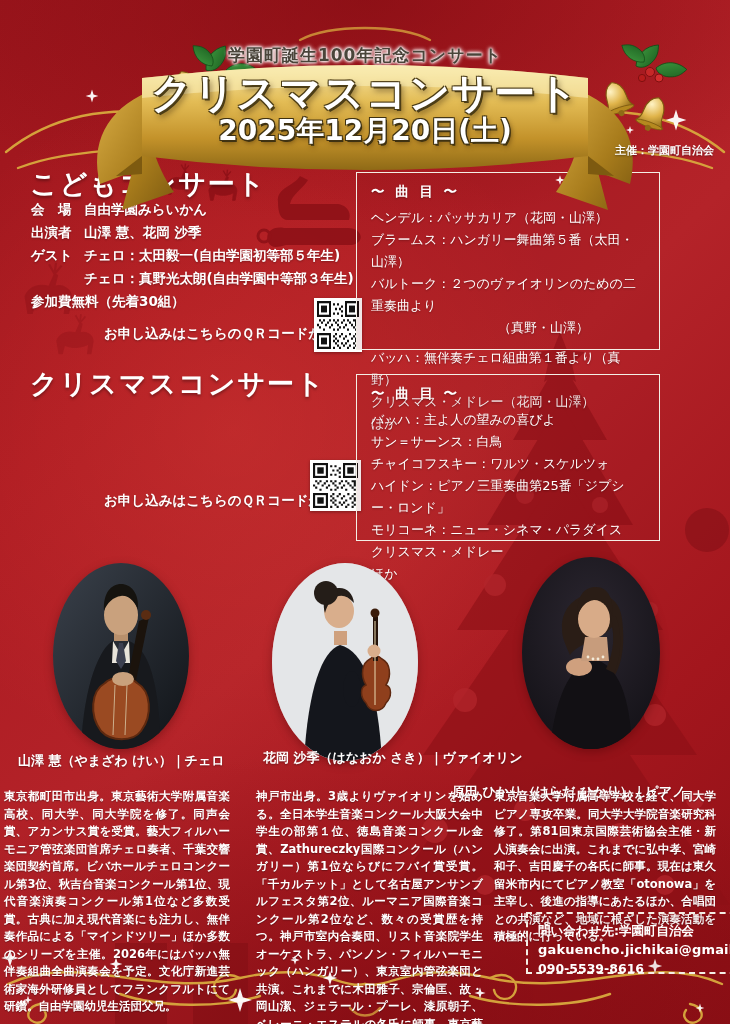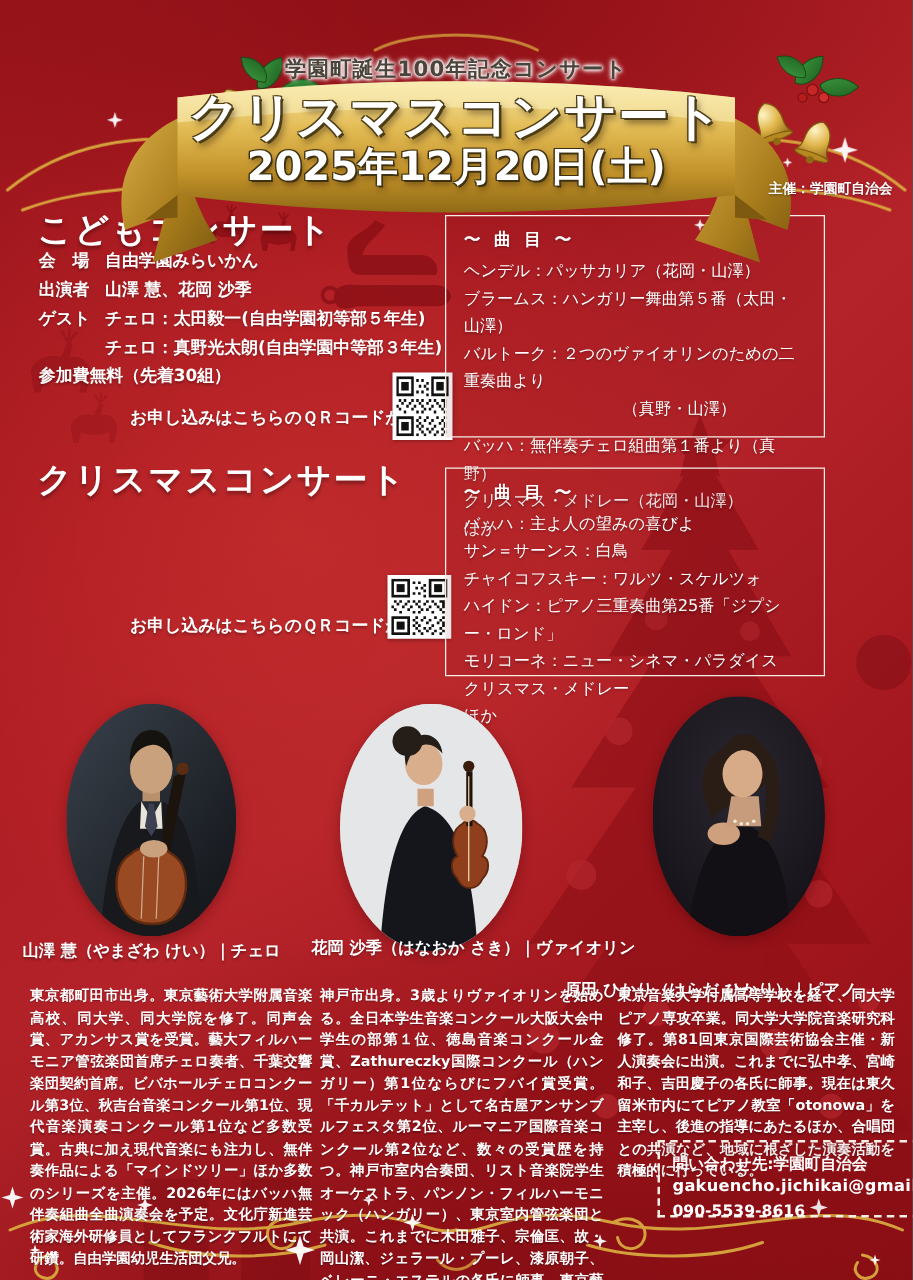--- a/index.html
+++ b/index.html
@@ -23,21 +23,21 @@
     z-index:6;
   }
   .main-title{
     top:66px;left:0;width:730px;text-align:center;
     font-size:41px;font-weight:bold;letter-spacing:1px;color:#fff;
     text-shadow:2px 2px 0 #4c3d16,-1px -1px 0 #4c3d16,1px -1px 0 #4c3d16,-1px 1px 0 #4c3d16,3px 4px 6px rgba(40,20,0,.55);
     z-index:6;
   }
   .date-line{
     top:112px;left:0;width:730px;text-align:center;
-    font-size:32px;font-weight:bold;color:#fff;
+    font-size:28px;font-weight:bold;color:#fff;
     text-shadow:1.5px 1.5px 0 #3f3212,-1px -1px 0 #3f3212,1px -1px 0 #3f3212,-1px 1px 0 #3f3212,2px 3px 5px rgba(40,20,0,.5);
     z-index:6;
   }
   .organizer{
     top:143px;right:16px;font-size:11px;font-weight:bold;color:#fff;
     text-shadow:0 1px 2px rgba(0,0,0,.4);z-index:6;
   }
   
   .sec-heading{
     font-size:27px;font-weight:bold;color:#fff;letter-spacing:2px;
@@ -377,24 +377,24 @@
       <g fill="#f2ead9">
         <circle cx="66" cy="100" r="1.4"></circle>
           <circle cx="71" cy="102" r="1.4"></circle>
           <circle cx="76" cy="102" r="1.4"></circle>
           <circle cx="81" cy="100" r="1.4"></circle>
       </g>
     </svg>
   </div>
 
   <div class="abs caption" style="left:18px;top:752px;">山澤 慧（やまざわ けい）｜チェロ</div>
-  <div class="abs caption" style="left:249px;top:749px;">花岡 沙季（はなおか さき）｜ヴァイオリン</div>
+  <div class="abs caption" style="left:263px;top:749px;">花岡 沙季（はなおか さき）｜ヴァイオリン</div>
   <div class="abs caption" style="left:452px;top:751px;margin-top:32px;">原田 ひかり（はらだ ひかり）｜ピアノ</div>
 
-  <div class="abs bio" style="left:24px;top:788px;width:226px;">東京都町田市出身。東京藝術大学附属音楽高校、同大学、同大学院を修了。同声会賞、アカンサス賞を受賞。藝大フィルハーモニア管弦楽団首席チェロ奏者、千葉交響楽団契約首席。ビバホールチェロコンクール第3位、秋吉台音楽コンクール第1位、現代音楽演奏コンクール第1位など多数受賞。古典に加え現代音楽にも注力し、無伴奏作品による「マインドツリー」ほか多数のシリーズを主催。2026年にはバッハ無伴奏組曲全曲演奏会を予定。文化庁新進芸術家海外研修員としてフランクフルトにて研鑽。自由学園幼児生活団父兄。</div>
+  <div class="abs bio" style="left:4px;top:788px;width:226px;">東京都町田市出身。東京藝術大学附属音楽高校、同大学、同大学院を修了。同声会賞、アカンサス賞を受賞。藝大フィルハーモニア管弦楽団首席チェロ奏者、千葉交響楽団契約首席。ビバホールチェロコンクール第3位、秋吉台音楽コンクール第1位、現代音楽演奏コンクール第1位など多数受賞。古典に加え現代音楽にも注力し、無伴奏作品による「マインドツリー」ほか多数のシリーズを主催。2026年にはバッハ無伴奏組曲全曲演奏会を予定。文化庁新進芸術家海外研修員としてフランクフルトにて研鑽。自由学園幼児生活団父兄。</div>
   <div class="abs bio" style="left:256px;top:788px;width:227px;">神戸市出身。3歳よりヴァイオリンを始める。全日本学生音楽コンクール大阪大会中学生の部第１位、徳島音楽コンクール金賞、Zathureczky国際コンクール（ハンガリー）第1位ならびにフバイ賞受賞。「千カルテット」として名古屋アンサンブルフェスタ第2位、ルーマニア国際音楽コンクール第2位など、数々の受賞歴を持つ。神戸市室内合奏団、リスト音楽院学生オーケストラ、パンノン・フィルハーモニック（ハンガリー）、東京室内管弦楽団と共演。これまでに木田雅子、宗倫匡、故・岡山潔、ジェラール・プーレ、漆原朝子、ベレーニ・エステルの各氏に師事。東京藝術大学附属音楽高等学校、東京藝術大学を経て、リスト音楽院修士課程（首席）修了。現在、東京室内管弦楽団第2ヴァイオリン首席。 神戸友の会幼児生活園卒団生。</div>
   <div class="abs bio" style="left:494px;top:788px;width:222px;">東京音楽大学付属高等学校を経て、同大学ピアノ専攻卒業。同大学大学院音楽研究科修了。第81回東京国際芸術協会主催・新人演奏会に出演。これまでに弘中孝、宮崎和子、吉田慶子の各氏に師事。現在は東久留米市内にてピアノ教室「otonowa」を主宰し、後進の指導にあたるほか、合唱団との共演など、地域に根ざした演奏活動を積極的に行っている。</div>
 
   <div class="abs contact-box" style="left:526px;top:912px;width:220px;height:62px;">
     <div>問い合わせ先:学園町自治会</div>
     <div class="contact-email">gakuencho.jichikai@gmail.com</div>
     <div>090-5539-8616</div>
   </div>
 
   <svg class="abs deco" style="left:0;top:938px;z-index:3;" width="730" height="86" viewBox="0 0 730 86">

